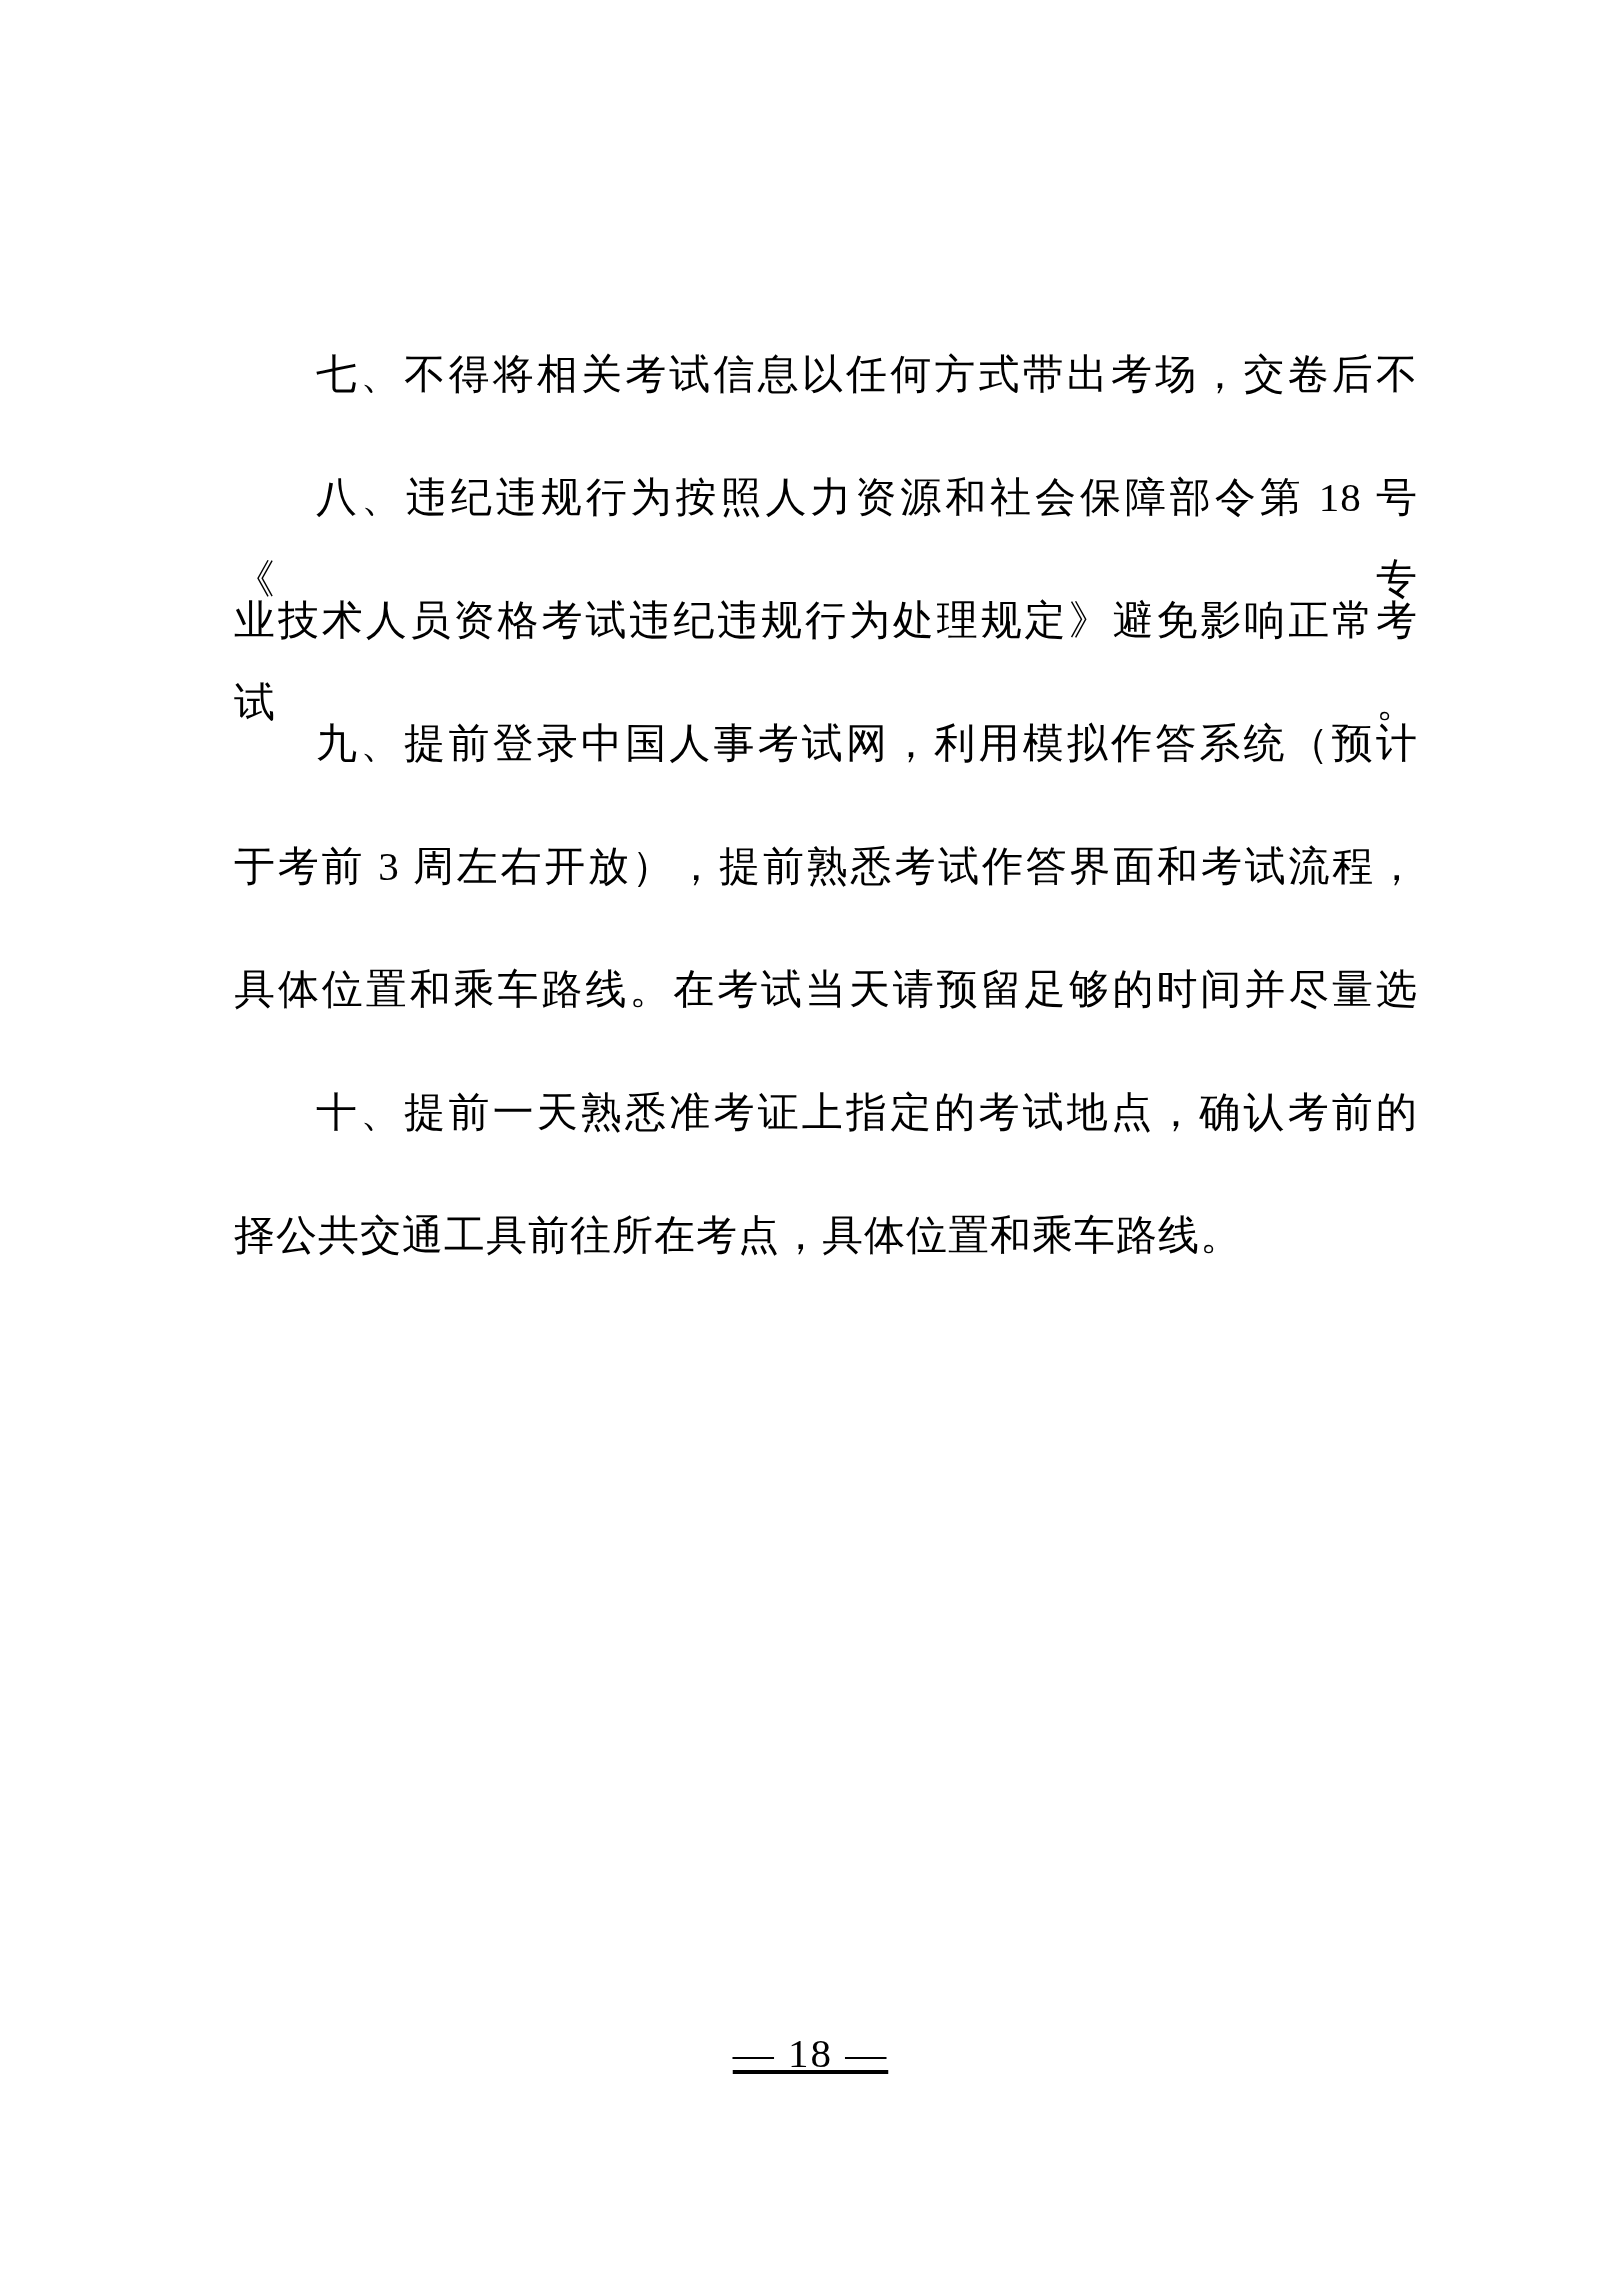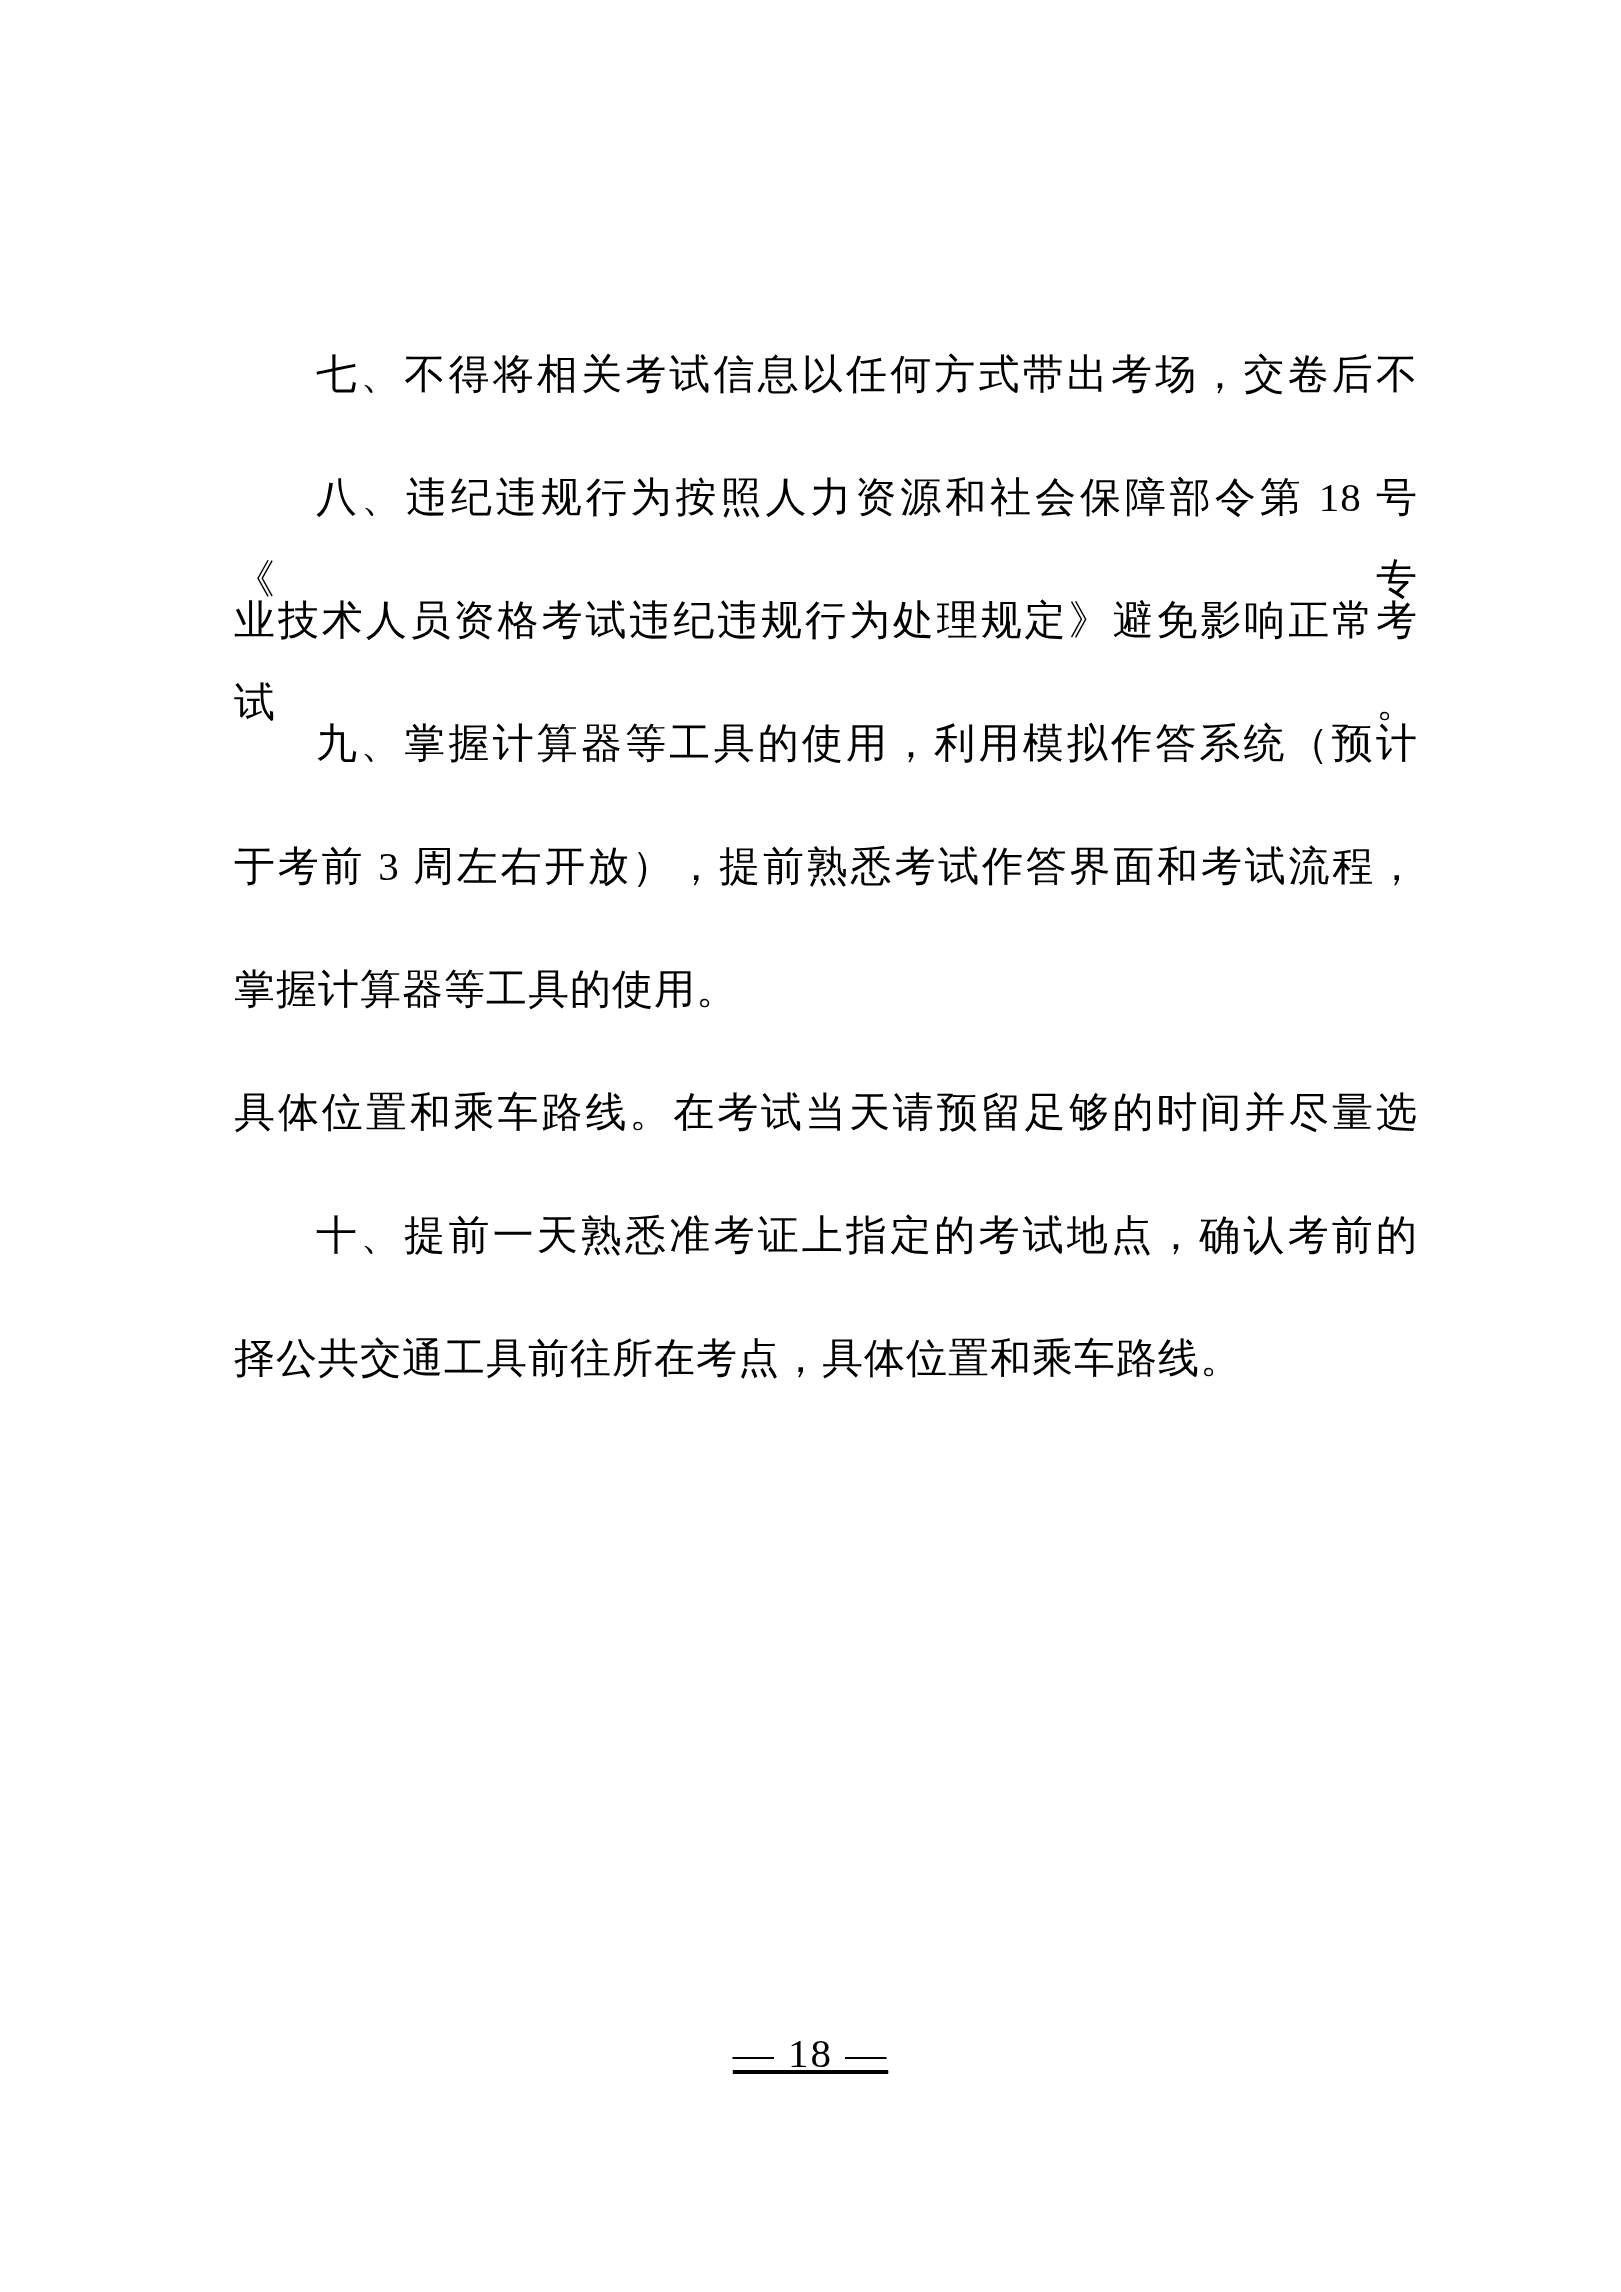--- a/index.html
+++ b/index.html
@@ -59,23 +59,22 @@
   <div>
     <p class="line indent full">七、不得将相关考试信息以任何方式带出考场，交卷后不</p>
   </div>
 
   <div>
     <p class="line indent full">八、违纪违规行为按照人力资源和社会保障部令第 18 号《专</p>
     <p class="line full">业技术人员资格考试违纪违规行为处理规定》避免影响正常考试。</p>
   </div>
 
   <div>
-    <p class="line indent full">九、掌握计算器等工具的使用，利用模拟作答系统（预计</p>
+    <p class="line indent full">九、提前登录中国人事考试网，利用模拟作答系统（预计</p>
     <p class="line full">于考前 3 周左右开放），提前熟悉考试作答界面和考试流程，</p>
-    <p class="line">掌握计算器等工具的使用。</p>
   </div>
 
   <div>
     <p class="line full">具体位置和乘车路线。在考试当天请预留足够的时间并尽量选</p>
     <p class="line indent full">十、提前一天熟悉准考证上指定的考试地点，确认考前的</p>
     <p class="line">择公共交通工具前往所在考点，具体位置和乘车路线。</p>
   </div>
 
 </div>
 

